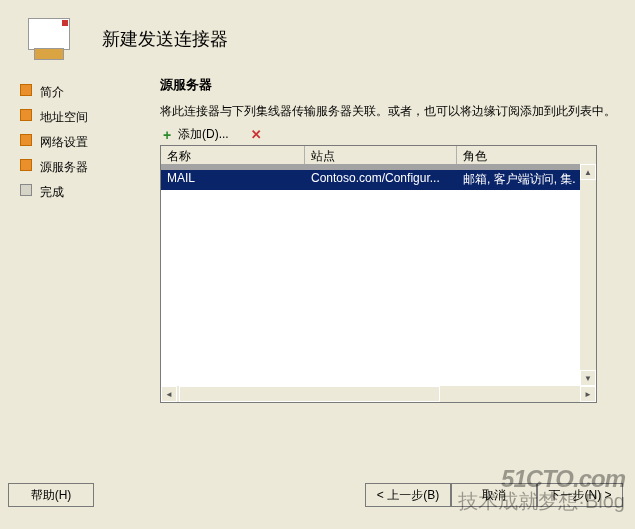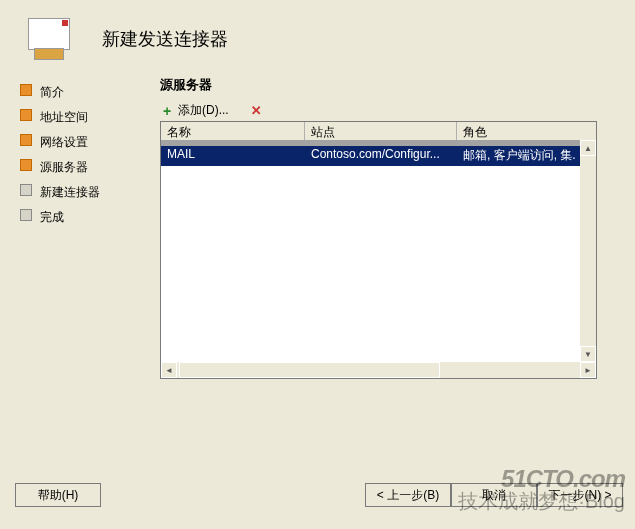--- a/index.html
+++ b/index.html
@@ -30,21 +30,21 @@
   .list-row div{padding:1px 6px;box-sizing:border-box;white-space:nowrap;overflow:hidden}
   .col-name{width:144px}
   .col-site{width:152px}
   .col-role{flex:1;border-right:none!important}
   .vscroll{position:absolute;right:0;top:18px;bottom:16px;width:16px;background:#ece9d8}
   .vscroll .arrow{height:16px;background:#ece9d8;border:1px solid #fff;box-sizing:border-box;display:flex;align-items:center;justify-content:center;font-size:8px;color:#555}
   .vscroll .arrow.bot{position:absolute;bottom:0;left:0;right:0}
   .hscroll{position:absolute;left:0;right:0;bottom:0;height:16px;background:#ece9d8;display:flex}
   .hscroll .arrow{width:16px;background:#ece9d8;border:1px solid #fff;box-sizing:border-box;display:flex;align-items:center;justify-content:center;font-size:8px;color:#555}
   .hscroll .thumb{width:60%;margin:0 2px;background:#ece9d8;border:1px solid #fff;box-sizing:border-box}
-  .buttons{position:absolute;left:15px;right:12px;bottom:22px;display:flex}
+  .buttons{position:absolute;left:8px;right:12px;bottom:22px;display:flex}
   .btn{min-width:86px;height:24px;background:#ece9d8;border:1px solid #7a7a7a;padding:0 10px;font-size:12px;cursor:pointer;font-family:inherit}
   .btn:disabled{color:#888;cursor:default}
   .spacer{flex:1}
   .watermark{position:absolute;right:10px;bottom:18px;font-family:Arial,sans-serif;color:rgba(0,0,0,0.35);text-align:right;pointer-events:none;line-height:1}
   .watermark .big{font-size:24px;font-weight:bold;font-style:italic;letter-spacing:-1px}
   .watermark .small{font-size:20px}
 </style>
 </head>
 <body>
 
@@ -72,30 +72,27 @@
       <div class="step">
           <span class="sq orange"></span>
           <span>网络设置</span>
         </div>
       <div class="step">
           <span class="sq orange"></span>
           <span>源服务器</span>
         </div>
       <div class="step">
           <span class="sq grey"></span>
-          <span>新建连接器</span>
-        </div>
-      <div class="step">
-          <span class="sq grey"></span>
           <span>完成</span>
         </div>
     </div>
 
     <div class="panel">
       <div class="panel-title">源服务器</div>
+      <div class="panel-desc">将此连接器与下列集线器传输服务器关联。或者，也可以将边缘订阅添加到此列表中。</div>
 
       <div class="toolbar">
         <span class="plus-icon">+</span>
         <span class="add-link">添加(D)...</span>
         <span class="x-icon">✕</span>
       </div>
 
       <div class="listbox">
         <div class="list-header">
           <div class="col-name">名称</div>

